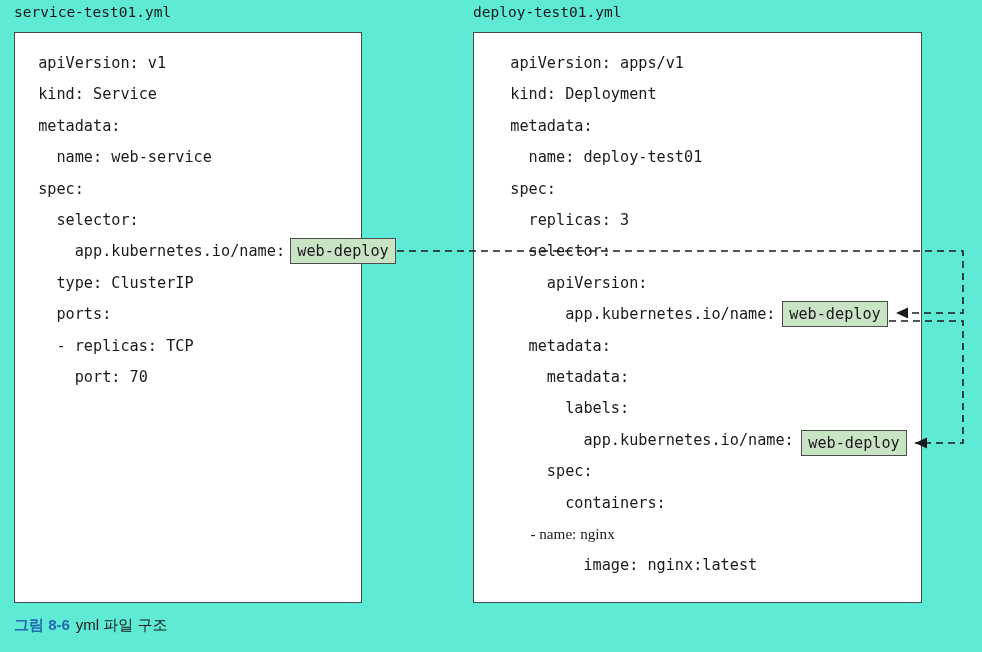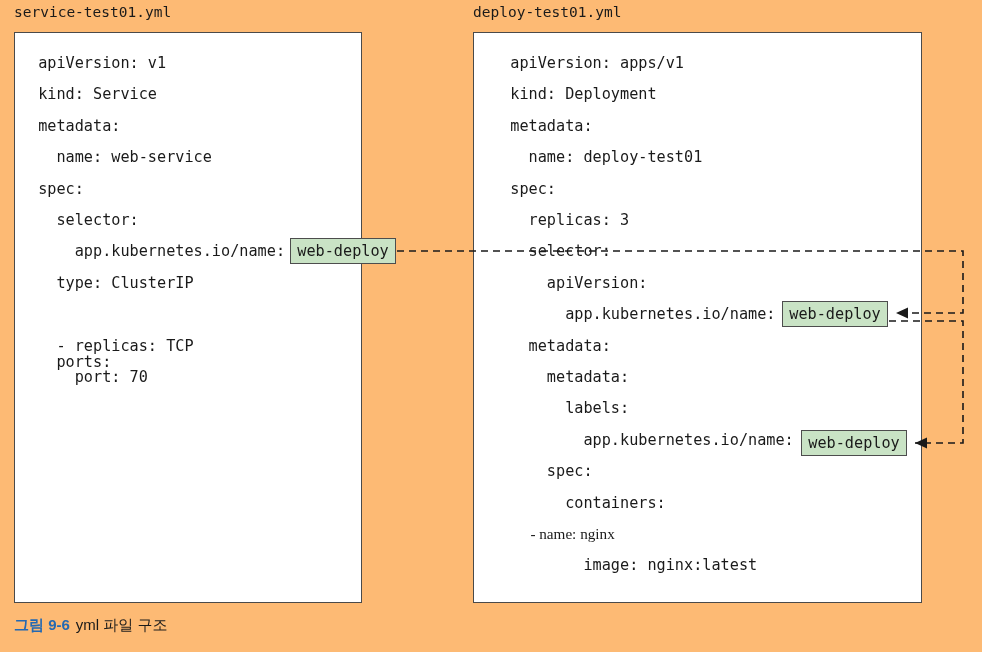--- a/index.html
+++ b/index.html
@@ -4,21 +4,21 @@
 <style>
   html, body {
     margin: 0;
     padding: 0;
     background: #ffffff;
   }
   #page {
     position: relative;
     width: 982px;
     height: 652px;
-    background: #fdba74;
+    background: #5eead4;
     font-family: "DejaVu Sans Mono", monospace;
     overflow: hidden;
   }
 
   
   .file-label {
     position: absolute;
     font-family: "DejaVu Sans Mono", monospace;
     font-size: 14.5px;
     color: #1a1a1a;
@@ -113,21 +113,21 @@
   <div class="yml-panel" id="panel-service">
     <div class="yml-lines" id="service-lines">
         <div class="yml-line" style="left: 14px; top: 20px;"> apiVersion: v1</div>
         <div class="yml-line" style="left: 14px; top: 51.4px;"> kind: Service</div>
         <div class="yml-line" style="left: 14px; top: 82.8px;"> metadata:</div>
         <div class="yml-line" style="left: 14px; top: 114.2px;">   name: web-service</div>
         <div class="yml-line" style="left: 14px; top: 145.6px;"> spec:</div>
         <div class="yml-line" style="left: 14px; top: 177px;">   selector:</div>
         <div class="yml-line" style="left: 14px; top: 208.4px;">     app.kubernetes.io/name:</div>
         <div class="yml-line" style="left: 14px; top: 239.8px;">   type: ClusterIP</div>
-        <div class="yml-line" style="left: 14px; top: 271.2px; margin-top: 48px;">   ports:</div>
+        <div class="yml-line" style="left: 14px; top: 271.2px;">   ports:</div>
         <div class="yml-line" style="left: 14px; top: 302.6px;">   - replicas: TCP</div>
         <div class="yml-line" style="left: 14px; top: 334px;">     port: 70</div>
       </div>
   </div>
 
   <div class="yml-panel" id="panel-deploy">
     <div class="yml-lines" id="deploy-lines">
         <div class="yml-line" style="left: 18px; top: 20px;">  apiVersion: apps/v1</div>
         <div class="yml-line" style="left: 18px; top: 51.4px;">  kind: Deployment</div>
         <div class="yml-line" style="left: 18px; top: 82.8px;">  metadata:</div>
@@ -161,16 +161,16 @@
       <polygon points="896,313 908,307.5 908,318.5" fill="#1a1a1a"></polygon>
     </g>
 
     <g>
       <path d="M 889 321 L 963 321 L 963 443 L 915 443" fill="none" stroke="#1a1a1a" stroke-width="1.6" stroke-dasharray="7,5"></path>
       <polygon points="915,443 927,437.5 927,448.5" fill="#1a1a1a"></polygon>
     </g>
   </svg>
 
   <div id="caption">
-    <span class="cap-num">그림 9-6</span><span style="display:inline-block;width:6px;"></span><span class="cap-text">yml 파일 구조</span>
+    <span class="cap-num">그림 8-6</span><span style="display:inline-block;width:6px;"></span><span class="cap-text">yml 파일 구조</span>
   </div>
 
 </div>
 
 </body></html>

